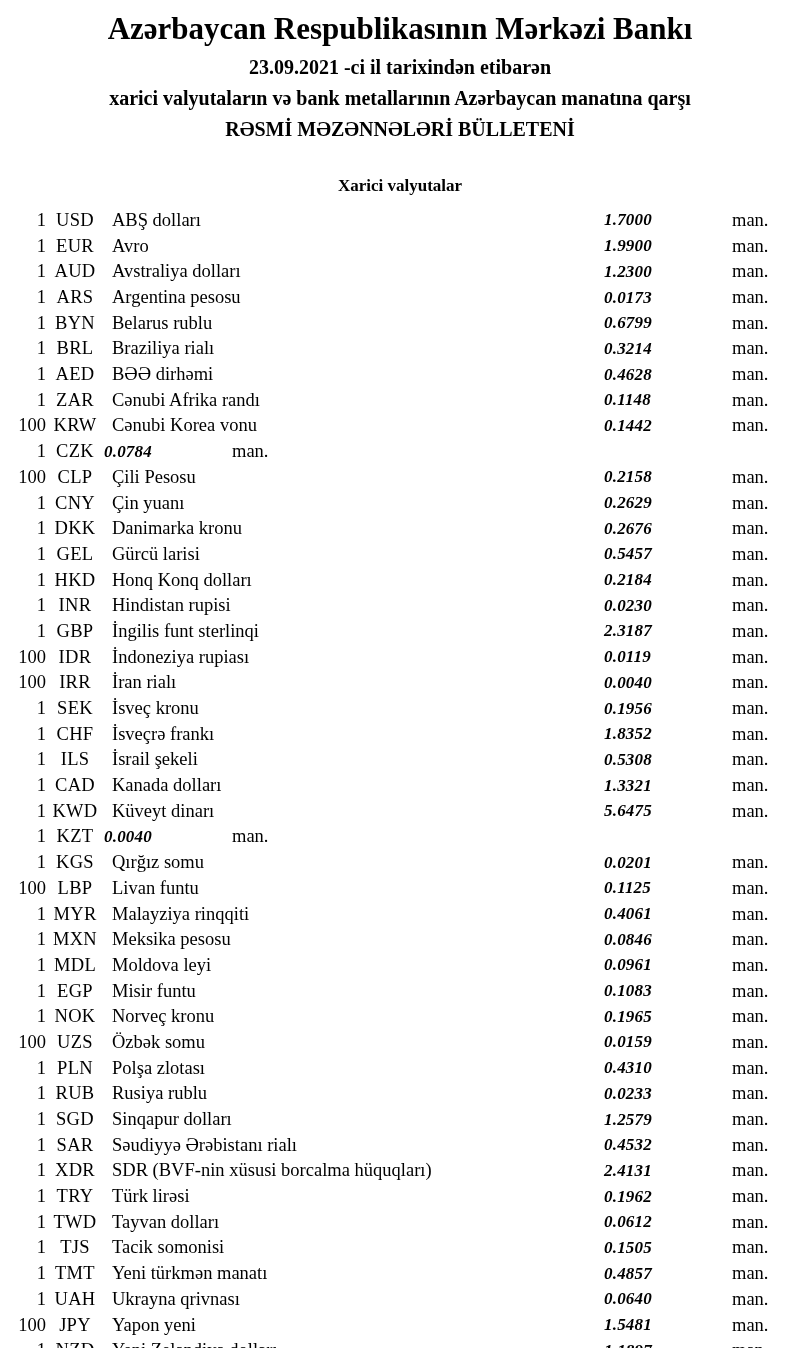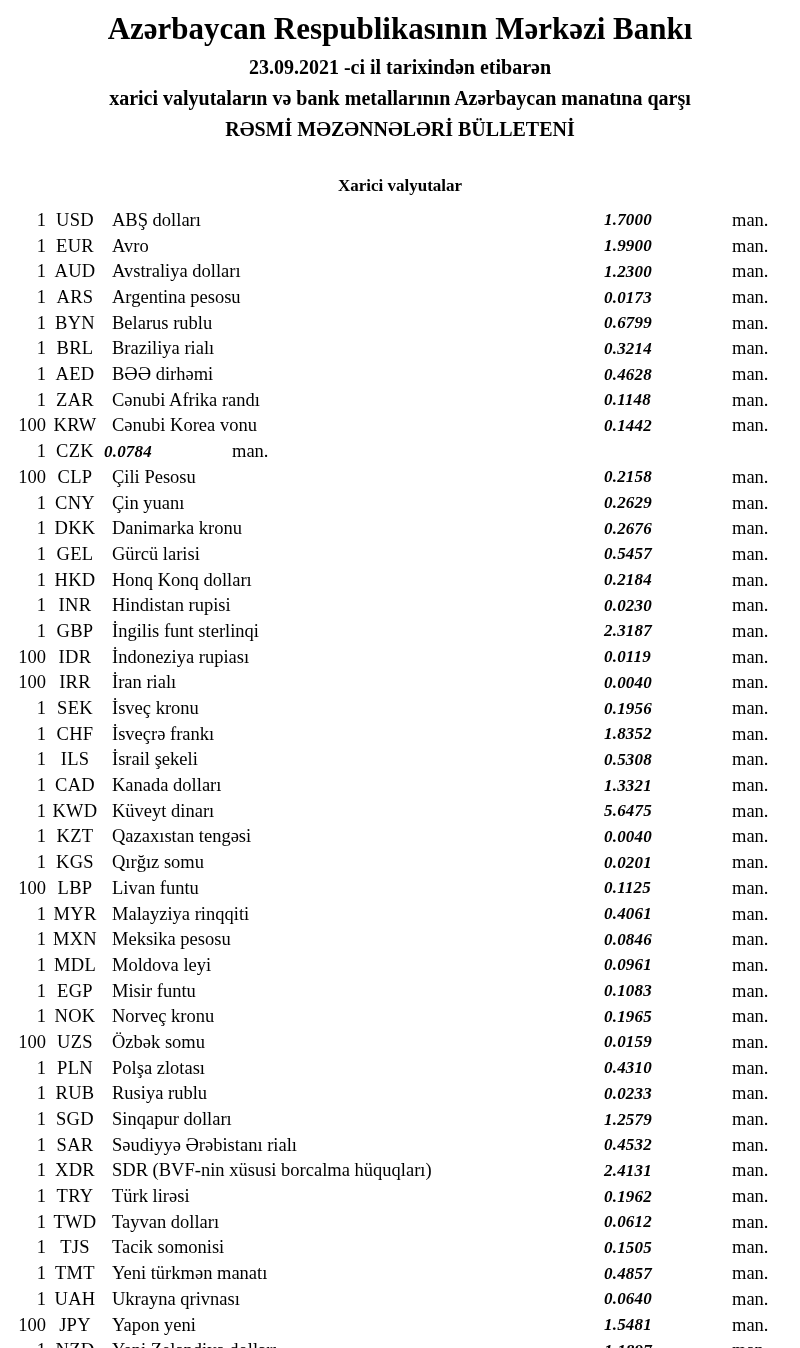--- a/index.html
+++ b/index.html
@@ -256,21 +256,20 @@
     <span class="qty">1</span>
     <span class="code">KWD</span>
     <span class="name">Küveyt dinarı</span>
     <span class="rate">5.6475</span>
     <span class="unit">man.</span>
   </div>
 
   <div class="row">
     <span class="qty">1</span>
     <span class="code">KZT</span>
-    <span class="name">Qazaxıstan tengəsi</span>
     <span class="rate">0.0040</span>
     <span class="unit">man.</span>
   </div>
 
   <div class="row">
     <span class="qty">1</span>
     <span class="code">KGS</span>
     <span class="name">Qırğız somu</span>
     <span class="rate">0.0201</span>
     <span class="unit">man.</span>

